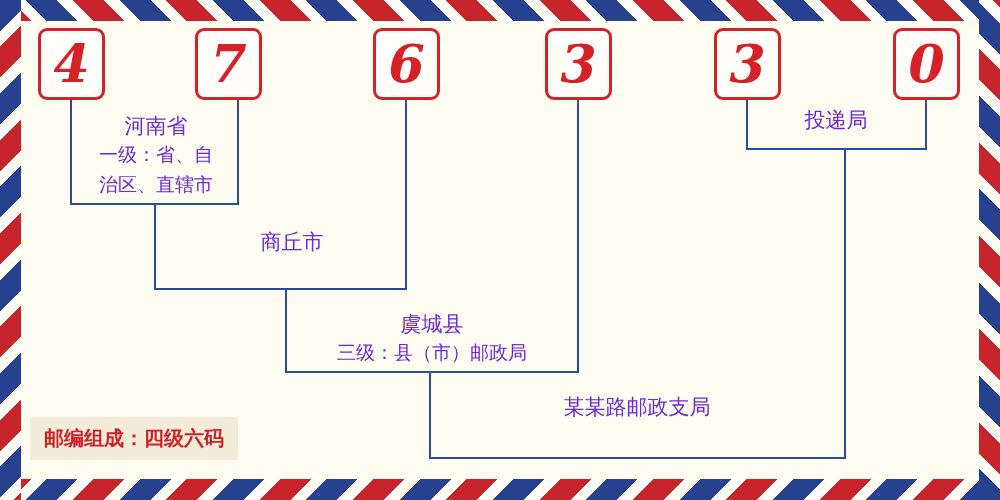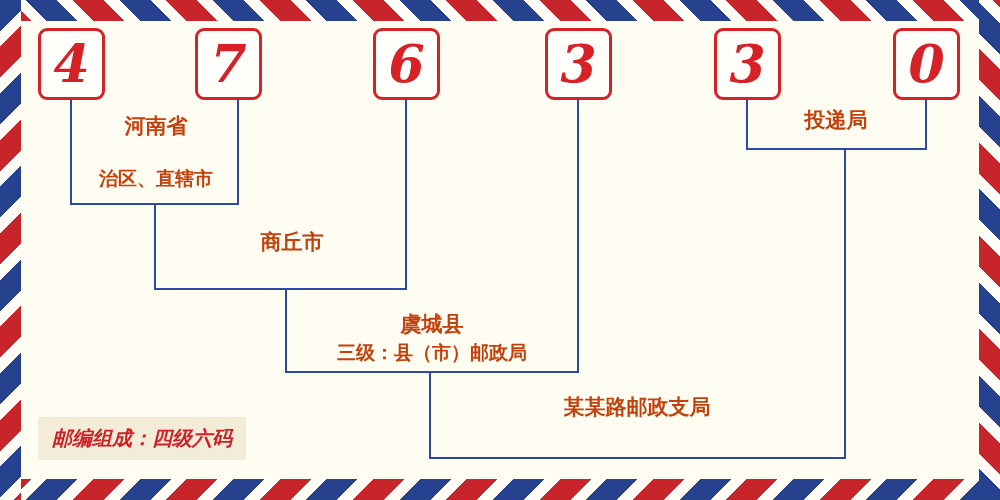--- a/index.html
+++ b/index.html
@@ -61,39 +61,38 @@
   .line { position: absolute; background: #2b4aa3; z-index: 2; }
   .vline { width: 2px; }
   .hline { height: 2px; }
 
   
   .lbl {
     position: absolute;
     transform: translateX(-50%);
     white-space: nowrap;
     text-align: right;
-    color: #c2410c;
-    font-weight: 700;
+    color: #6d28d9;
+    font-weight: 400;
     z-index: 3;
   }
   .lbl-name { font-size: 21px; }
   .lbl-desc { font-size: 19px; }
 
   
   .footer-note {
     position: absolute;
-    left: 38px; top: 417px;
+    left: 30px; top: 417px;
     background: #f2ecd8;
     color: #ce2127;
     font-weight: 700;
     font-size: 20px;
     padding: 8px 14px;
     white-space: nowrap;
     z-index: 3;
-    font-style: italic;
   }
 </style>
 </head>
 <body>
 
 <div class="canvas">
 
   <div class="edge edge-top"></div>
   <div class="edge edge-bottom"></div>
   <div class="edge edge-left"></div>
@@ -132,21 +131,22 @@
 
   <div class="line vline" style="left:429px;top:371px;height:88px"></div>
   <div class="line hline" style="left:429px;top:457px;width:417px"></div>
   <div class="line vline" style="left:844px;top:150px;height:309px"></div>
 
   <div class="line vline" style="left:746px;top:100px;height:50px"></div>
   <div class="line vline" style="left:925px;top:100px;height:50px"></div>
   <div class="line hline" style="left:746px;top:148px;width:181px"></div>
 
   <div class="lbl lbl-name" style="left:156px;top:112px">河南省</div>
-  <div class="lbl lbl-desc" style="left:156px;top:166px">治区、直辖市</div>
+  <div class="lbl lbl-desc" style="left:156px;top:142px">一级：省、自</div>
+  <div class="lbl lbl-desc" style="left:156px;top:172px">治区、直辖市</div>
 
   <div class="lbl lbl-name" style="left:292px;top:228px">商丘市</div>
 
   <div class="lbl lbl-name" style="left:432px;top:310px">虞城县</div>
   <div class="lbl lbl-name" style="left:637px;top:393px">某某路邮政支局</div>
 
   <div class="lbl lbl-desc" style="left:432px;top:340px">三级：县（市）邮政局</div>
 
   <div class="lbl lbl-name" style="left:836px;top:106px">投递局</div>
 

